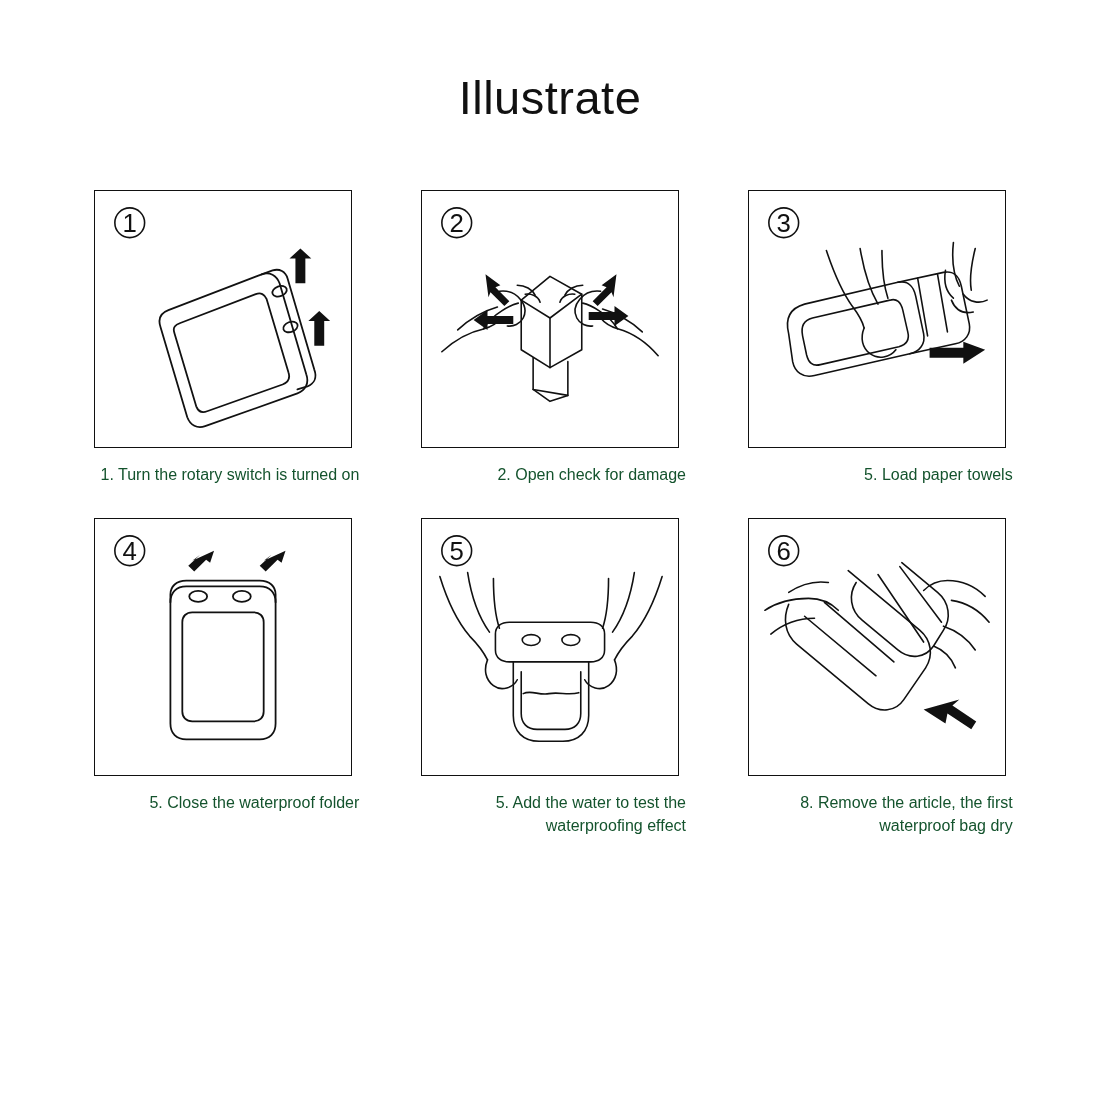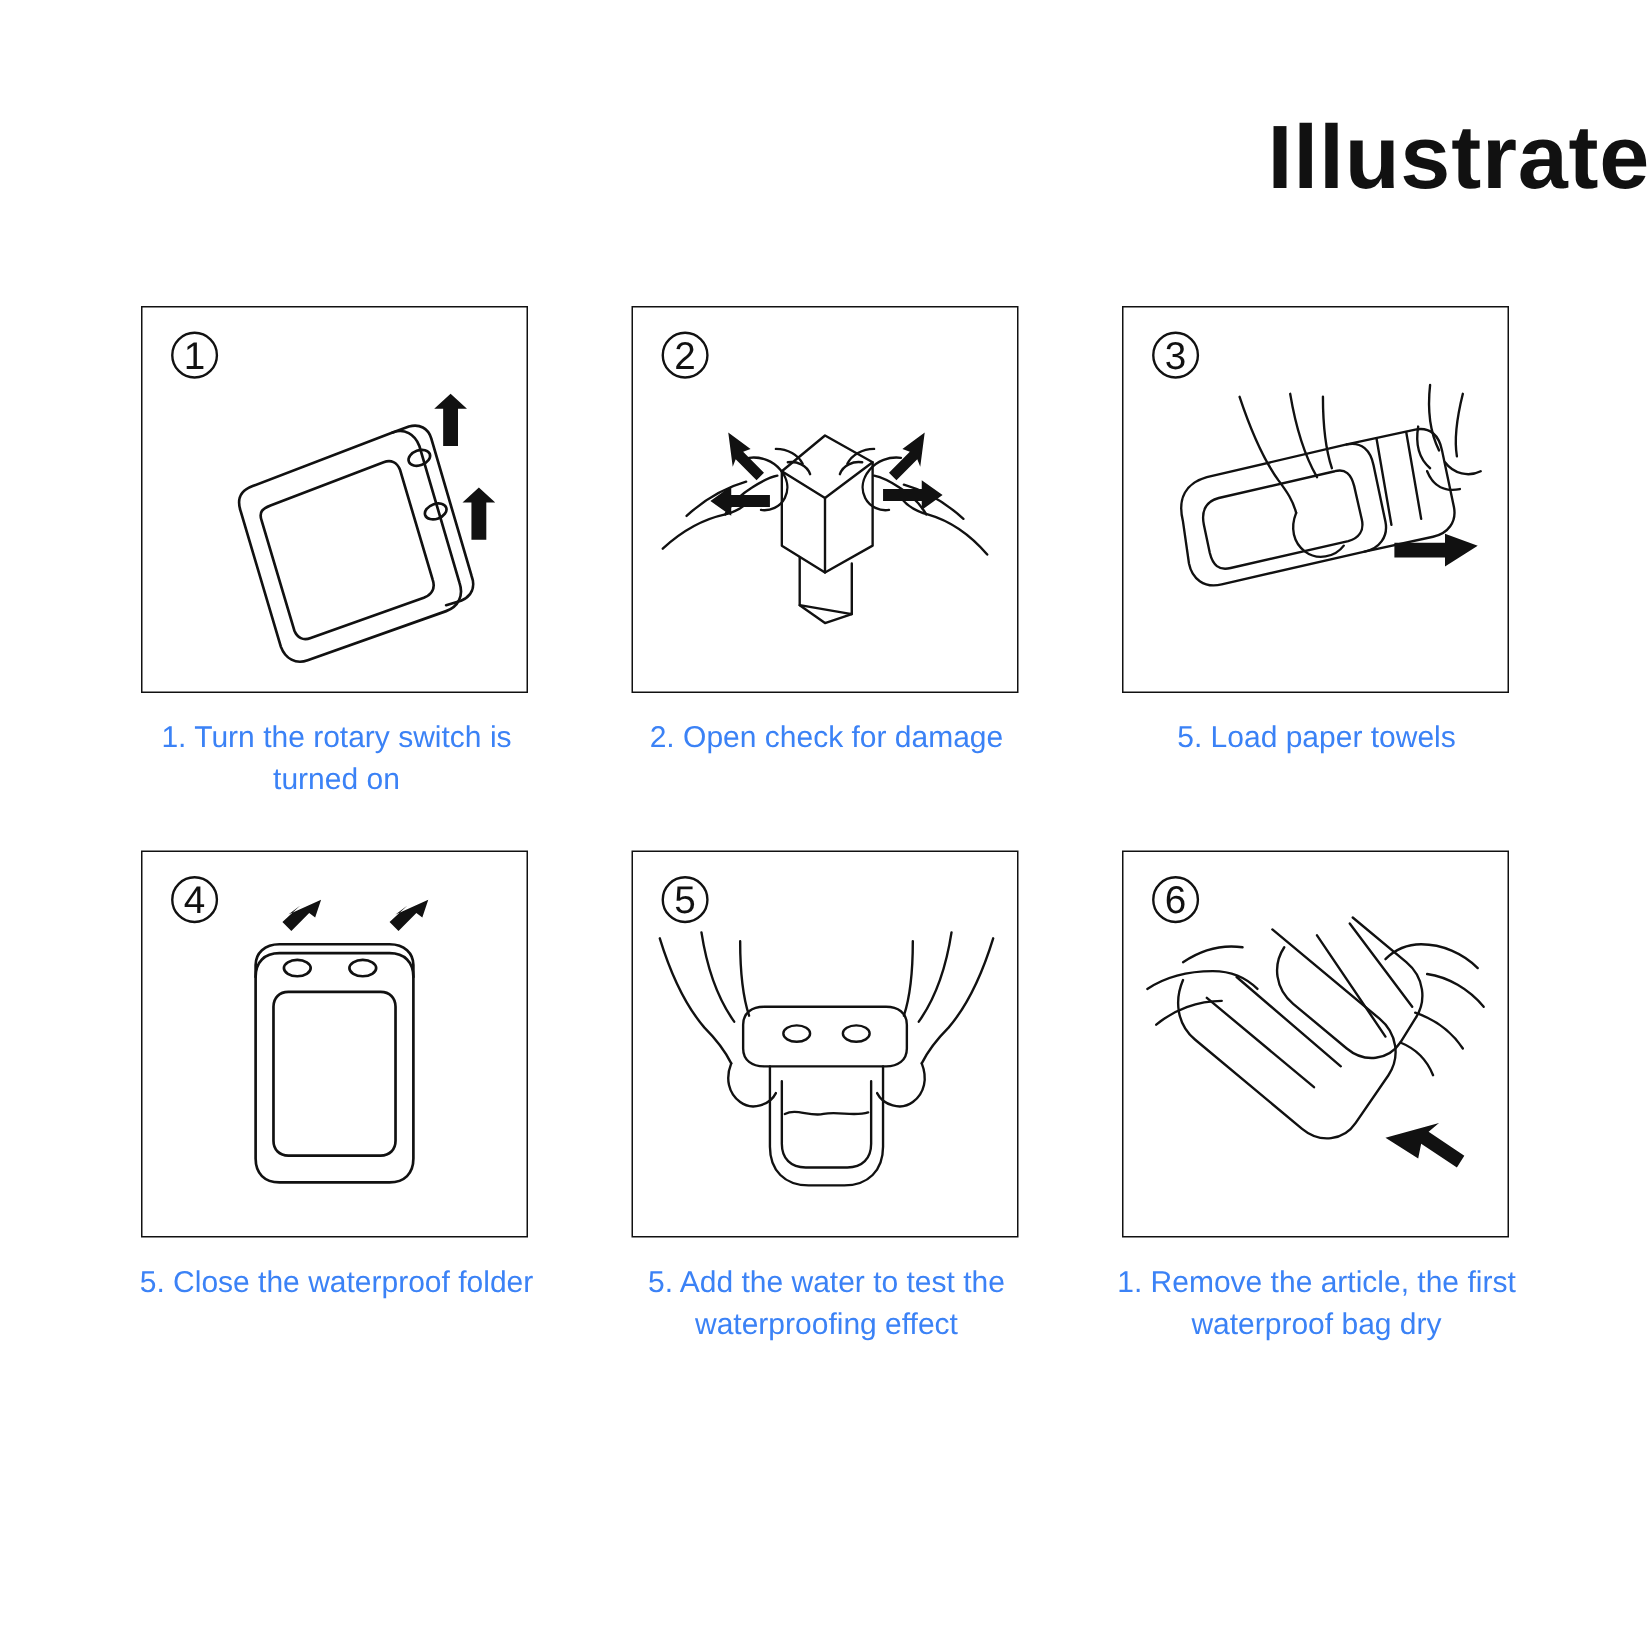--- a/index.html
+++ b/index.html
@@ -14,23 +14,23 @@
     color: #1a1a1a;
     overflow: hidden;
   }
   .page {
     position: relative;
     width: 1100px;
     height: 1100px;
     box-sizing: border-box;
   }
   .title {
-    text-align: right;
-    font-size: 60px;
-    font-weight: 700;
+    text-align: center;
+    font-size: 47px;
+    font-weight: 400;
     letter-spacing: 0.5px;
     color: #111;
     margin: 0;
     padding-top: 72px;
     line-height: 1.1;
   }
   .grid {
     margin-top: 66px;
     display: grid;
     grid-template-columns: repeat(3, 1fr);
@@ -54,24 +54,24 @@
     background: #fff;
   }
   .frame svg {
     display: block;
     width: 100%;
     height: 100%;
   }
   .caption {
     width: 272px;
     margin-top: 16px;
-    font-size: 20px;
+    font-size: 16px;
     line-height: 1.42;
-    color: #3b82f6;
-    text-align: center;
+    color: #14532d;
+    text-align: right;
     padding-left: 2px;
     box-sizing: border-box;
   }
   .step-num-text {
     font-size: 26px;
     font-weight: 400;
     fill: #111;
     font-family: "Liberation Sans", sans-serif;
   }
 </style>
@@ -278,17 +278,17 @@
             <path d="M238,78 C228,68 214,62 200,62 C190,62 182,66 176,72"></path>
             <path d="M242,104 C232,92 218,84 204,82"></path>
             <path d="M228,132 C220,120 208,112 196,108"></path>
             <path d="M208,150 C204,140 196,132 186,128"></path>
           </g>
           <g fill="#111" stroke="none">
             <path d="M176,192 L198,206 L200,196 L224,212 L229,204 L205,188 L212,182 Z"></path>
           </g>
         </svg>
       </div>
-      <div class="caption">1. Remove the article, the first waterproof bag dry</div>
+      <div class="caption">8. Remove the article, the first waterproof bag dry</div>
     </div>
 
   </div>
 </div>
 
 </body></html>

